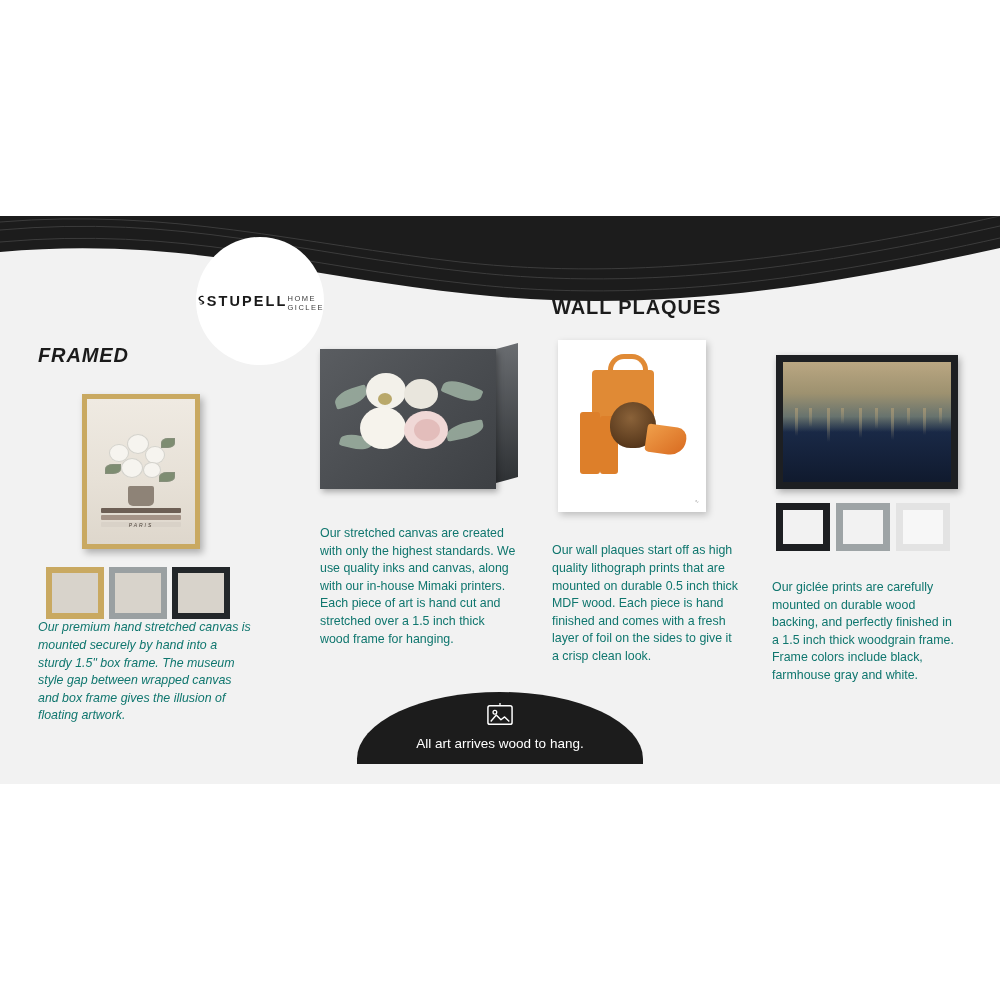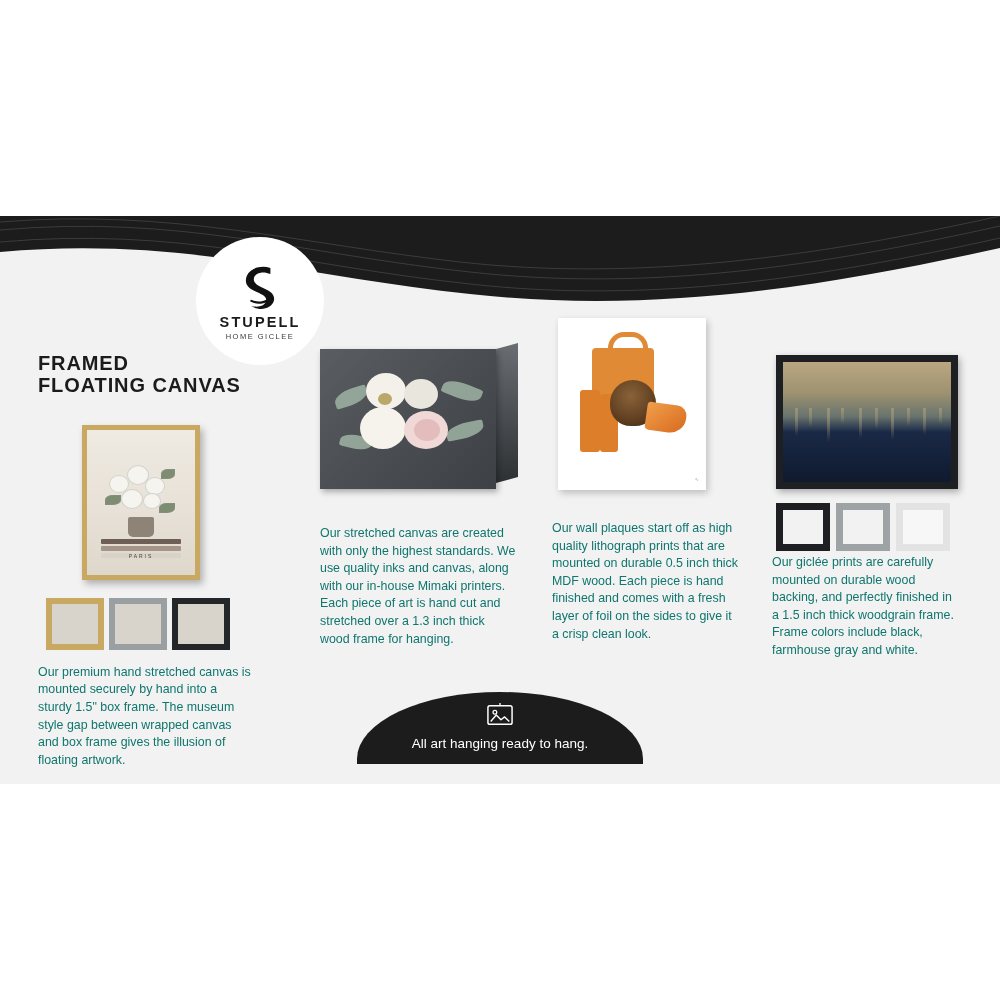--- a/index.html
+++ b/index.html
@@ -42,21 +42,21 @@
 
   .logo-badge {
     position: absolute;
     left: 196px;
     top: 21px;
     width: 128px;
     height: 128px;
     border-radius: 50%;
     background: #ffffff;
     display: flex;
-    flex-direction: column;
+    flex-direction: row;
     align-items: center;
     justify-content: center;
     box-shadow: 0 0 0 0 rgba(0,0,0,0);
   }
   .logo-mark {
     width: 52px;
     height: 52px;
     margin-bottom: 2px;
   }
   .logo-word {
@@ -89,21 +89,21 @@
     font-size: 20px;
   }
   .col-body {
     font-family: "Liberation Sans", sans-serif;
     font-size: 12.4px;
     line-height: 1.42;
     color: #0f766e;
   }
 
   
-  #col-framed-floating { left: 38px; top: 136px; width: 240px; }
+  #col-framed-floating { left: 38px; top: 128px; width: 240px; font-style: italic; }
   #col-stretched      { left: 320px; top: 105px; width: 205px; }
   #col-wall-plaques   { left: 552px; top: 80px;  width: 195px; }
   #col-framed-giclee  { left: 772px; top: 115px; width: 200px; }
 
   
   .ff-art-wrap {
     position: relative;
     margin: 28px 0 0 44px;
     width: 118px;
     height: 155px;
@@ -324,21 +324,20 @@
         <path d="M42 8c-12-4-26 1-28 12-2 9 6 13 13 16 6 3 11 5 10 10-1 6-9 8-17 6 9 6 23 4 26-6 2-8-6-12-13-15-6-3-11-6-10-11 1-6 10-9 19-5z" fill="#111"></path>
         <path d="M20 46c8 4 18 2 22-4" stroke="#111" stroke-width="2.5" fill="none" stroke-linecap="round"></path>
       </svg>
       <div class="logo-word">STUPELL</div>
       <div class="logo-sub">HOME GICLEE</div>
     </div>
 
     <div class="col" id="col-framed-floating">
       <div class="col-title">
         <span>FRAMED</span><br>
-        <span>FLOATING CANVAS</span>
       </div>
 
       <div class="ff-art-wrap">
         <div class="ff-frame"></div>
         <div class="ff-inner">
           <div class="ff-bouquet">
             <i style="left:22px;top:0;width:22px;height:20px;"></i>
             <i style="left:4px;top:10px;width:20px;height:18px;"></i>
             <i style="left:40px;top:12px;width:20px;height:18px;"></i>
             <i style="left:16px;top:24px;width:22px;height:20px;"></i>
@@ -357,45 +356,46 @@
           </div>
         </div>
       </div>
 
       <div class="swatches">
         <div class="swatch"></div>
         <div class="swatch gray"></div>
         <div class="swatch black"></div>
       </div>
 
-      <div class="col-body" style="margin-top:14px;width:216px;">Our premium hand stretched canvas is mounted securely by hand into a sturdy 1.5" box frame. The museum style gap between wrapped canvas and box frame gives the illusion of floating artwork.</div>
+      <div class="col-body" style="width:216px;">Our premium hand stretched canvas is mounted securely by hand into a sturdy 1.5" box frame. The museum style gap between wrapped canvas and box frame gives the illusion of floating artwork.</div>
     </div>
 
     <div class="col" id="col-stretched">
 
       <div class="sc-art">
         <div class="sc-side"></div>
         <div class="sc-face">
           <div class="sc-leafy" style="left:14px;top:40px;width:34px;height:16px;transform:rotate(-18deg);"></div>
           <div class="sc-leafy" style="left:122px;top:34px;width:40px;height:16px;transform:rotate(22deg);"></div>
           <div class="sc-leafy" style="left:126px;top:74px;width:38px;height:15px;transform:rotate(-12deg);"></div>
           <div class="sc-leafy" style="left:20px;top:86px;width:32px;height:14px;transform:rotate(14deg);"></div>
           <div class="sc-flower" style="left:46px;top:24px;width:40px;height:36px;background:#f3f1ea;"></div>
           <div class="sc-flower" style="left:84px;top:30px;width:34px;height:30px;background:#e9e6dd;"></div>
           <div class="sc-flower" style="left:40px;top:58px;width:46px;height:42px;background:#f6f3ec;"></div>
           <div class="sc-flower" style="left:84px;top:62px;width:44px;height:38px;background:#f0d8d6;"></div>
           <div class="sc-flower" style="left:94px;top:70px;width:26px;height:22px;background:#e3bdbb;"></div>
           <div class="sc-flower" style="left:58px;top:44px;width:14px;height:12px;background:#b9a86a;"></div>
         </div>
       </div>
 
-      <div class="col-body" style="margin-top:32px;width:196px;">Our stretched canvas are created with only the highest standards. We use quality inks and canvas, along with our in-house Mimaki printers. Each piece of art is hand cut and stretched over a 1.3 inch thick wood frame for hanging.</div>
+      <div class="col-body" style="margin-top:32px;width:196px;">Our stretched canvas are created with only the highest standards. We use quality inks and canvas, along with our in-house Mimaki printers. Each piece of art is hand cut and stretched over a 1.5 inch thick wood frame for hanging.</div>
     </div>
 
     <div class="col" id="col-wall-plaques">
+      <div class="col-title">WALL PLAQUES</div>
 
       <div class="wp-art">
         <div class="wp-handle"></div>
         <div class="wp-bag"></div>
         <div class="wp-boot" style="left:22px;top:72px;width:20px;height:62px;"></div>
         <div class="wp-boot" style="left:42px;top:76px;width:18px;height:58px;"></div>
         <div class="wp-dog"></div>
         <div class="wp-scarf"></div>
         <div class="wp-sign">∿</div>
       </div>
@@ -424,29 +424,29 @@
           </div>
         </div>
       </div>
 
       <div class="fg-swatches">
         <div class="fg-sw"></div>
         <div class="fg-sw gray"></div>
         <div class="fg-sw white"></div>
       </div>
 
-      <div class="col-body" style="margin-top:3px;width:190px;">Our giclée prints are carefully mounted on durable wood backing, and perfectly finished in a 1.5 inch thick woodgrain frame. Frame colors include black, farmhouse gray and white.</div>
+      <div class="col-body" style="margin-top:28px;width:190px;">Our giclée prints are carefully mounted on durable wood backing, and perfectly finished in a 1.5 inch thick woodgrain frame. Frame colors include black, farmhouse gray and white.</div>
     </div>
 
     <div class="ribbon">
       <div class="ribbon-inner">
         <svg class="ribbon-icon" viewBox="0 0 32 28" aria-hidden="true">
           <rect x="3" y="3" width="26" height="20" rx="2" fill="none" stroke="#ffffff" stroke-width="1.6"></rect>
           <circle cx="10.5" cy="10" r="2" fill="none" stroke="#ffffff" stroke-width="1.4"></circle>
           <path d="M6 20l6-7 5 5 4-3 5 5" fill="none" stroke="#ffffff" stroke-width="1.5" stroke-linejoin="round"></path>
           <path d="M16 3V0" stroke="#ffffff" stroke-width="1.4"></path>
         </svg>
-        <div class="ribbon-text">All art hanging ready to hang.</div>
+        <div class="ribbon-text">All art arrives wood to hang.</div>
       </div>
     </div>
 
   </div>
 </div>
 
 </body></html>

